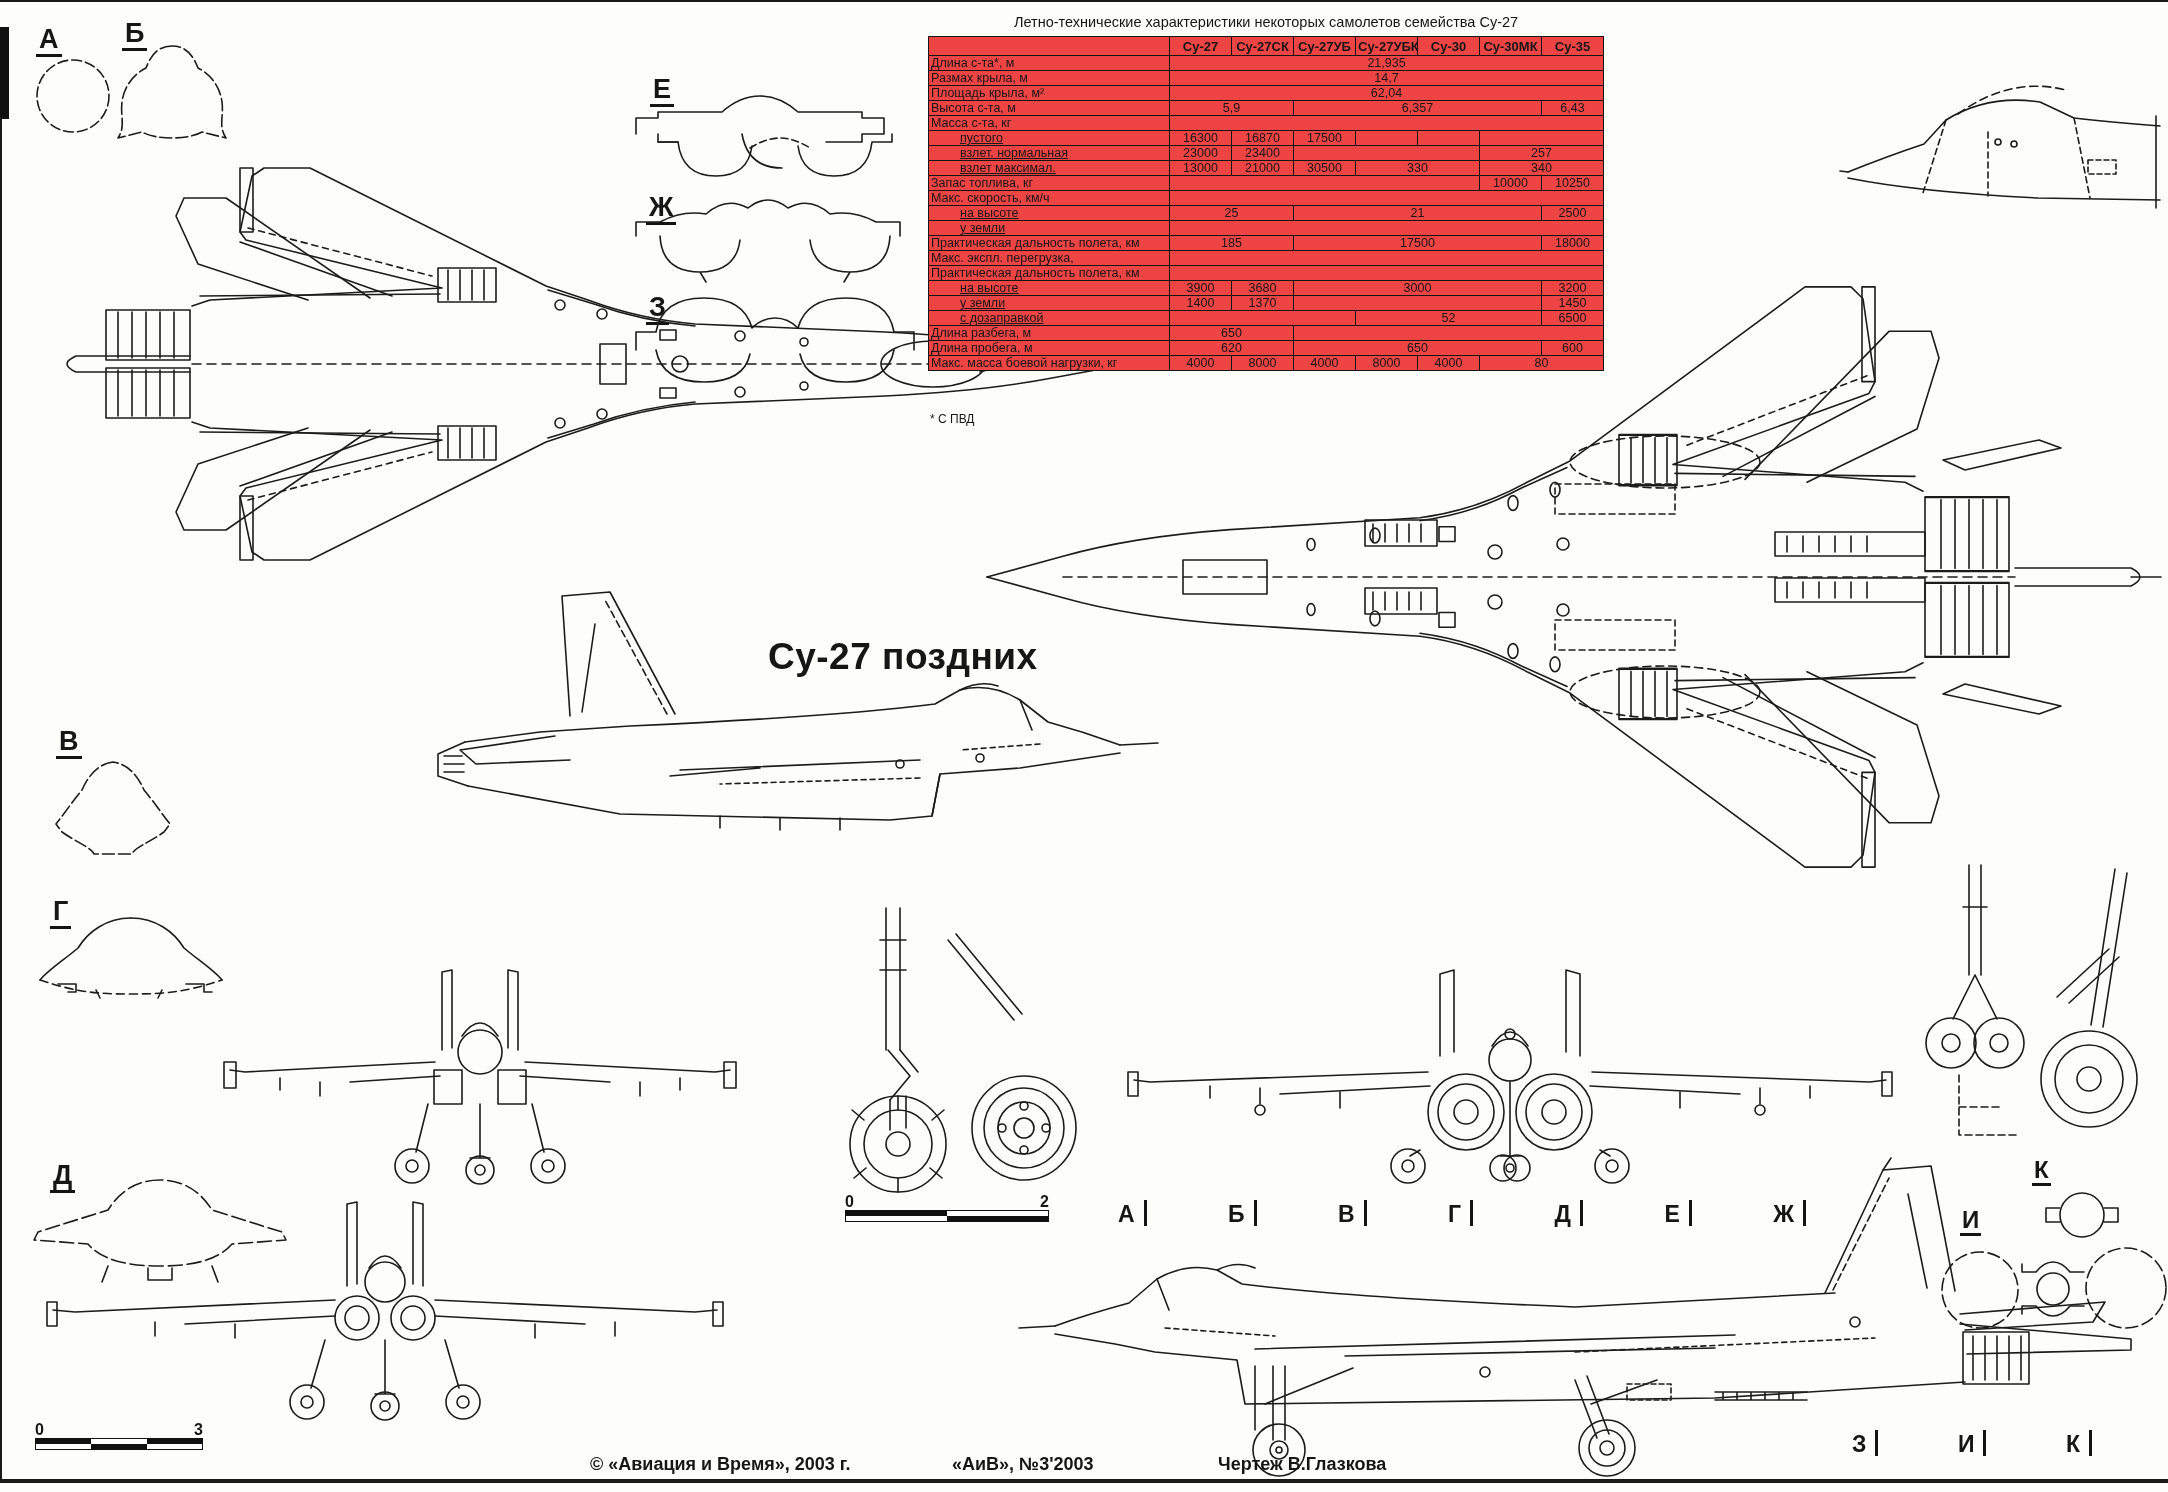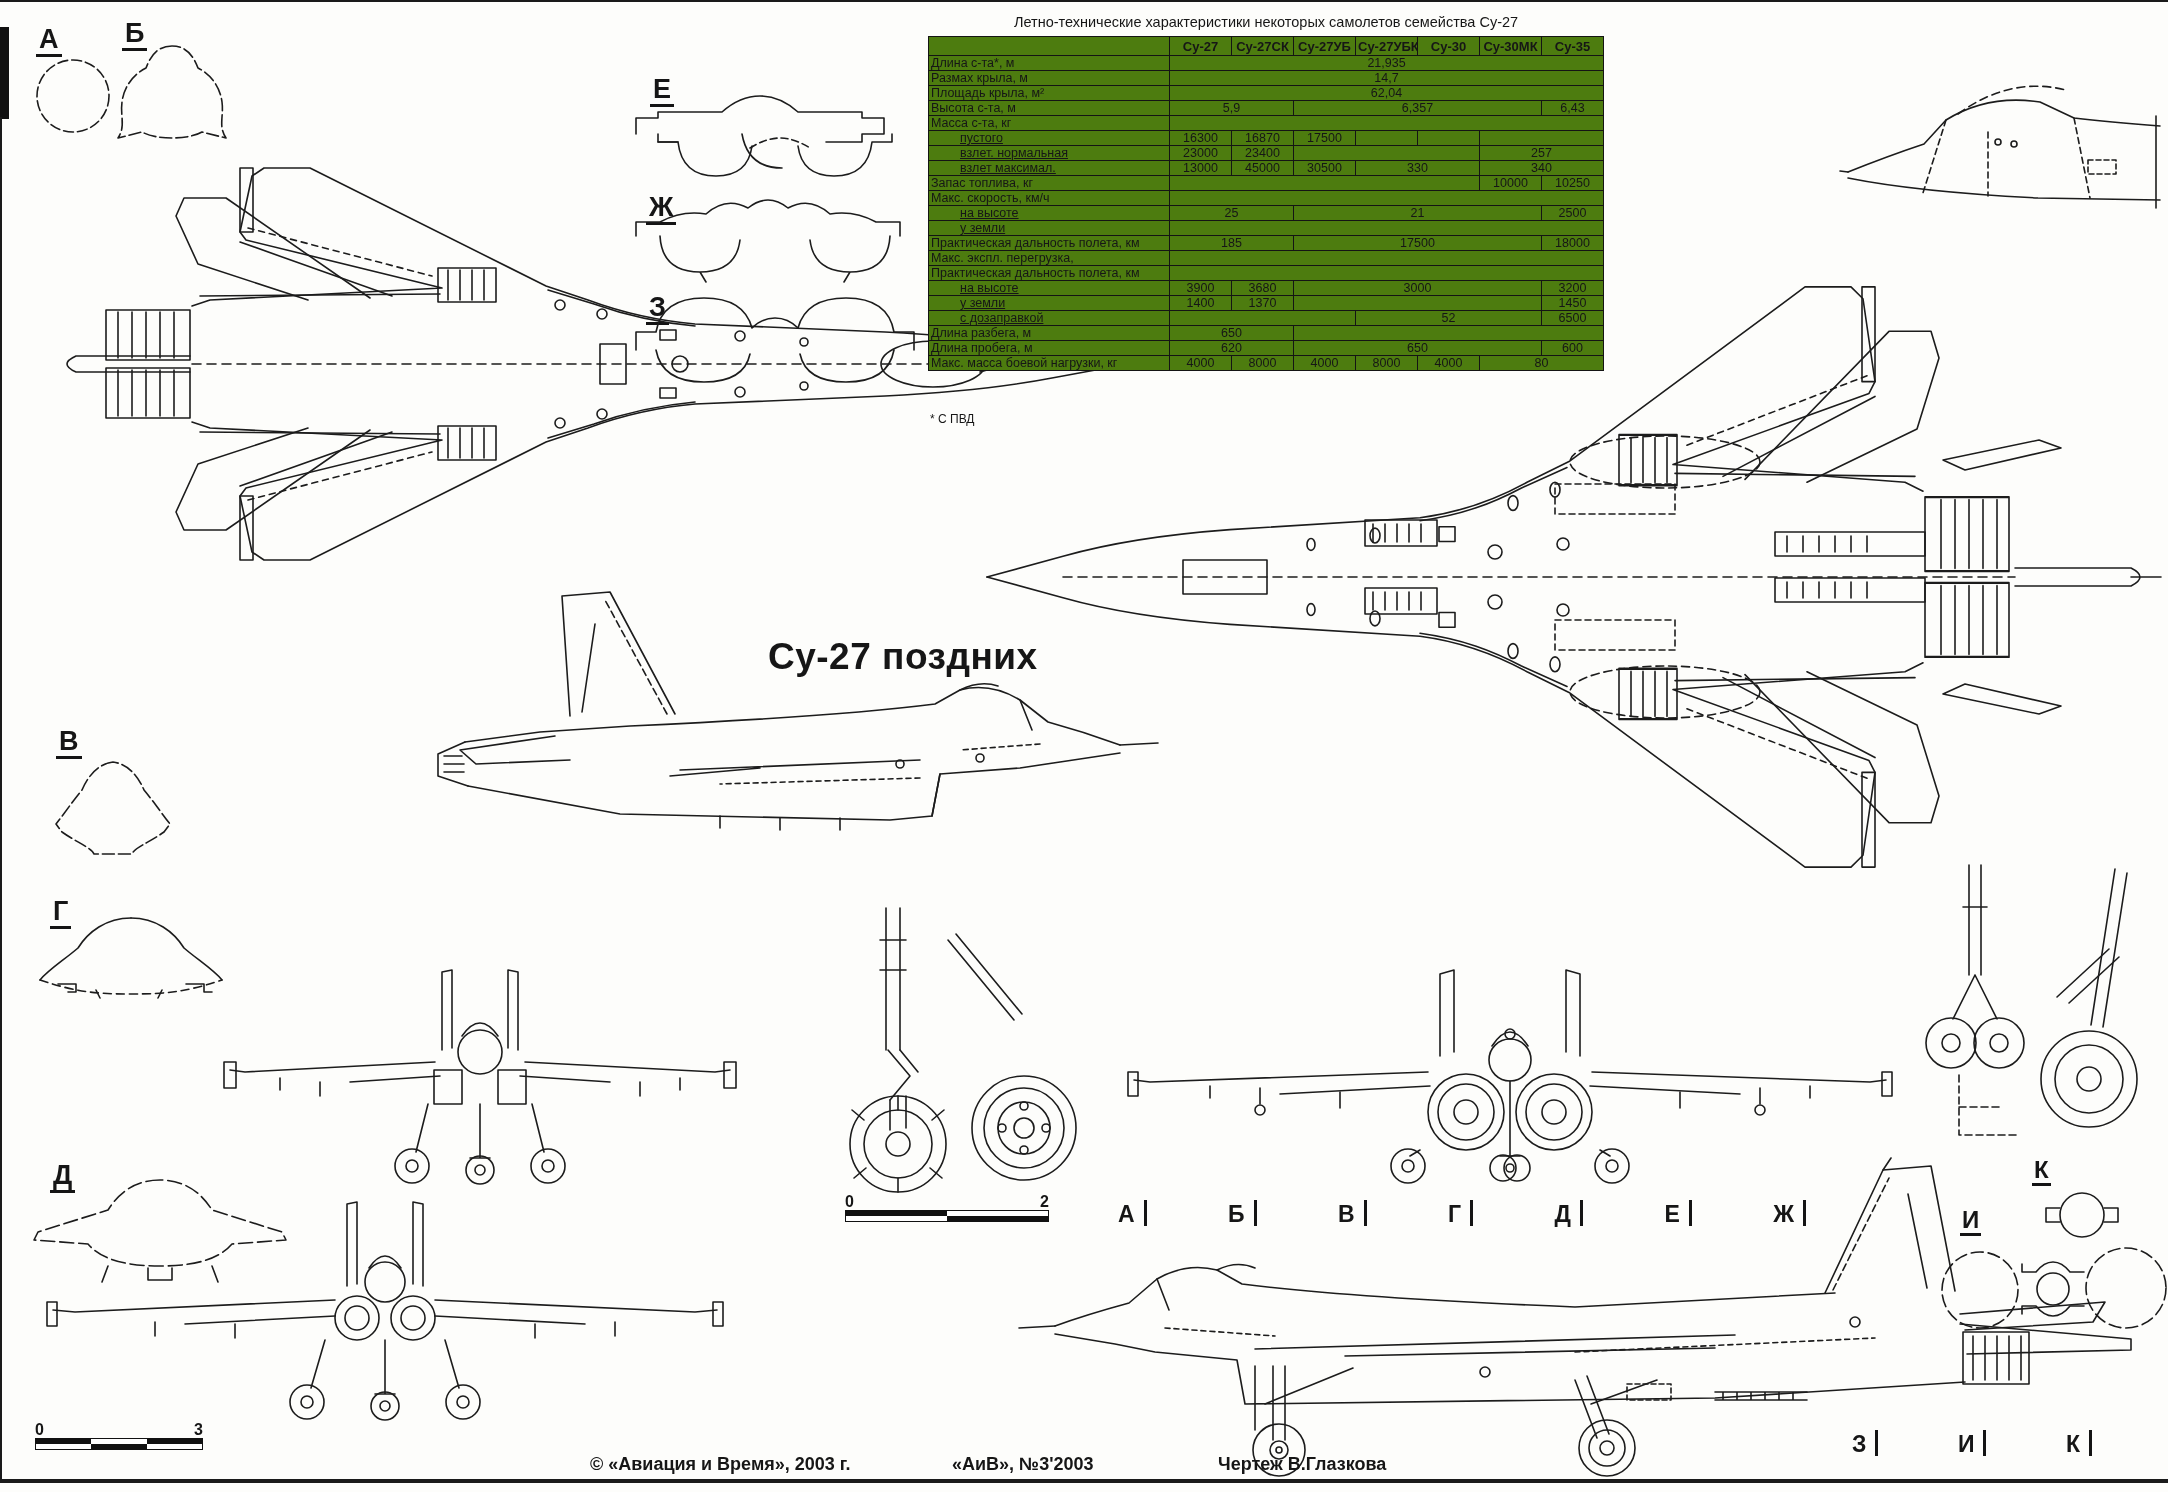--- a/index.html
+++ b/index.html
@@ -11,21 +11,21 @@
   svg *{fill:none;stroke:#1c1c1c;stroke-width:1.6;stroke-linecap:round;stroke-linejoin:round;}
   .sec-label{font-weight:bold;font-size:27px;line-height:1;border-bottom:3px solid #141414;padding:0 3px 1px 3px;}
   .sec-label-sm{font-weight:bold;font-size:24px;line-height:1;border-bottom:3px solid #141414;padding:0 2px 1px 2px;}
   .st-item{font-weight:bold;font-size:23px;white-space:nowrap;}
   .st-tick{display:inline-block;width:3px;height:26px;background:#141414;margin-left:9px;vertical-align:-4px;}
   #main-label{font-weight:bold;font-size:37px;line-height:1.25;letter-spacing:0.5px;}
   #nose-label{font-weight:bold;font-size:25px;line-height:1.3;}
   .caption{font-weight:bold;font-size:18px;}
   
   #spec-title{width:676px;text-align:center;font-weight:normal;font-size:14.5px;}
-  #spec-table{border-collapse:collapse;table-layout:fixed;width:676px;background:#4d7c0f;}
+  #spec-table{border-collapse:collapse;table-layout:fixed;width:676px;background:#ef4444;}
   #spec-table th,#spec-table td{border:1.6px solid #141414;font-size:12.5px;height:14px;
       padding:0 2px;overflow:hidden;white-space:nowrap;}
   #spec-table thead th{font-weight:bold;text-align:center;height:18px;font-size:13px;}
   #spec-table th.rl{font-weight:normal;text-align:left;width:236px;}
   #spec-table th.rl.ind{padding-left:31px;text-decoration:underline;}
   #spec-table td{text-align:center;}
   #spec-foot{font-size:12px;margin-top:2px;}
   
   .sbar{border:1.5px solid #111;height:10px;display:flex;}
   .sbar .seg{flex:1;display:flex;flex-direction:column;}
@@ -380,21 +380,21 @@
         <tr>
           <th class="rl ind">взлет. нормальная</th>
           <td colspan="1">23000</td>
           <td colspan="1">23400</td>
           <td colspan="3"></td>
           <td colspan="2">257</td>
         </tr>
         <tr>
           <th class="rl ind">взлет максимал.</th>
           <td colspan="1">13000</td>
-          <td colspan="1">45000</td>
+          <td colspan="1">21000</td>
           <td colspan="1">30500</td>
           <td colspan="2">330</td>
           <td colspan="2">340</td>
         </tr>
         <tr>
           <th class="rl">Запас топлива, кг</th>
           <td colspan="5"></td>
           <td colspan="1">10000</td>
           <td colspan="1">10250</td>
         </tr>

